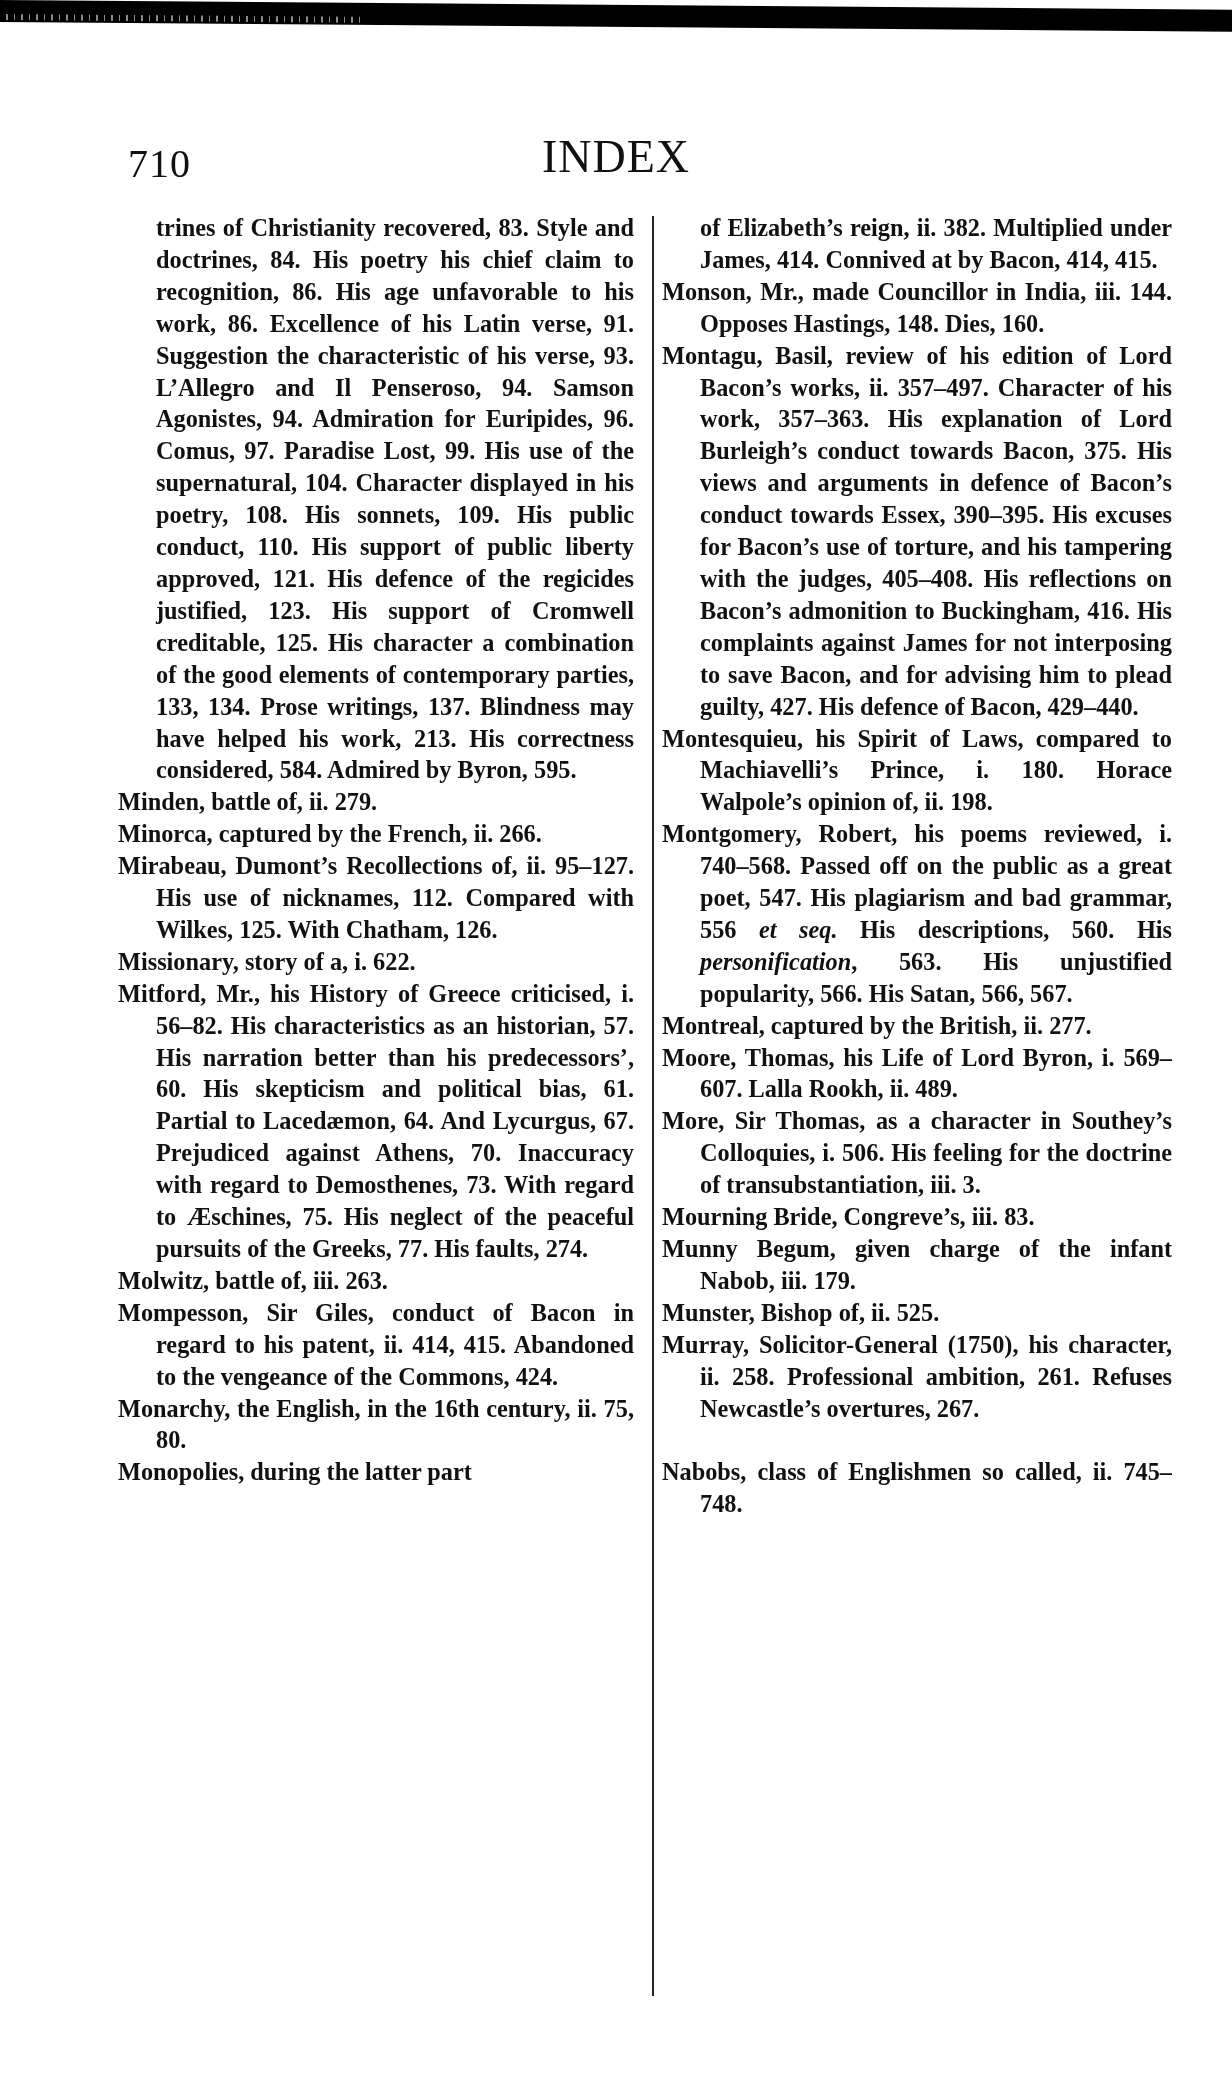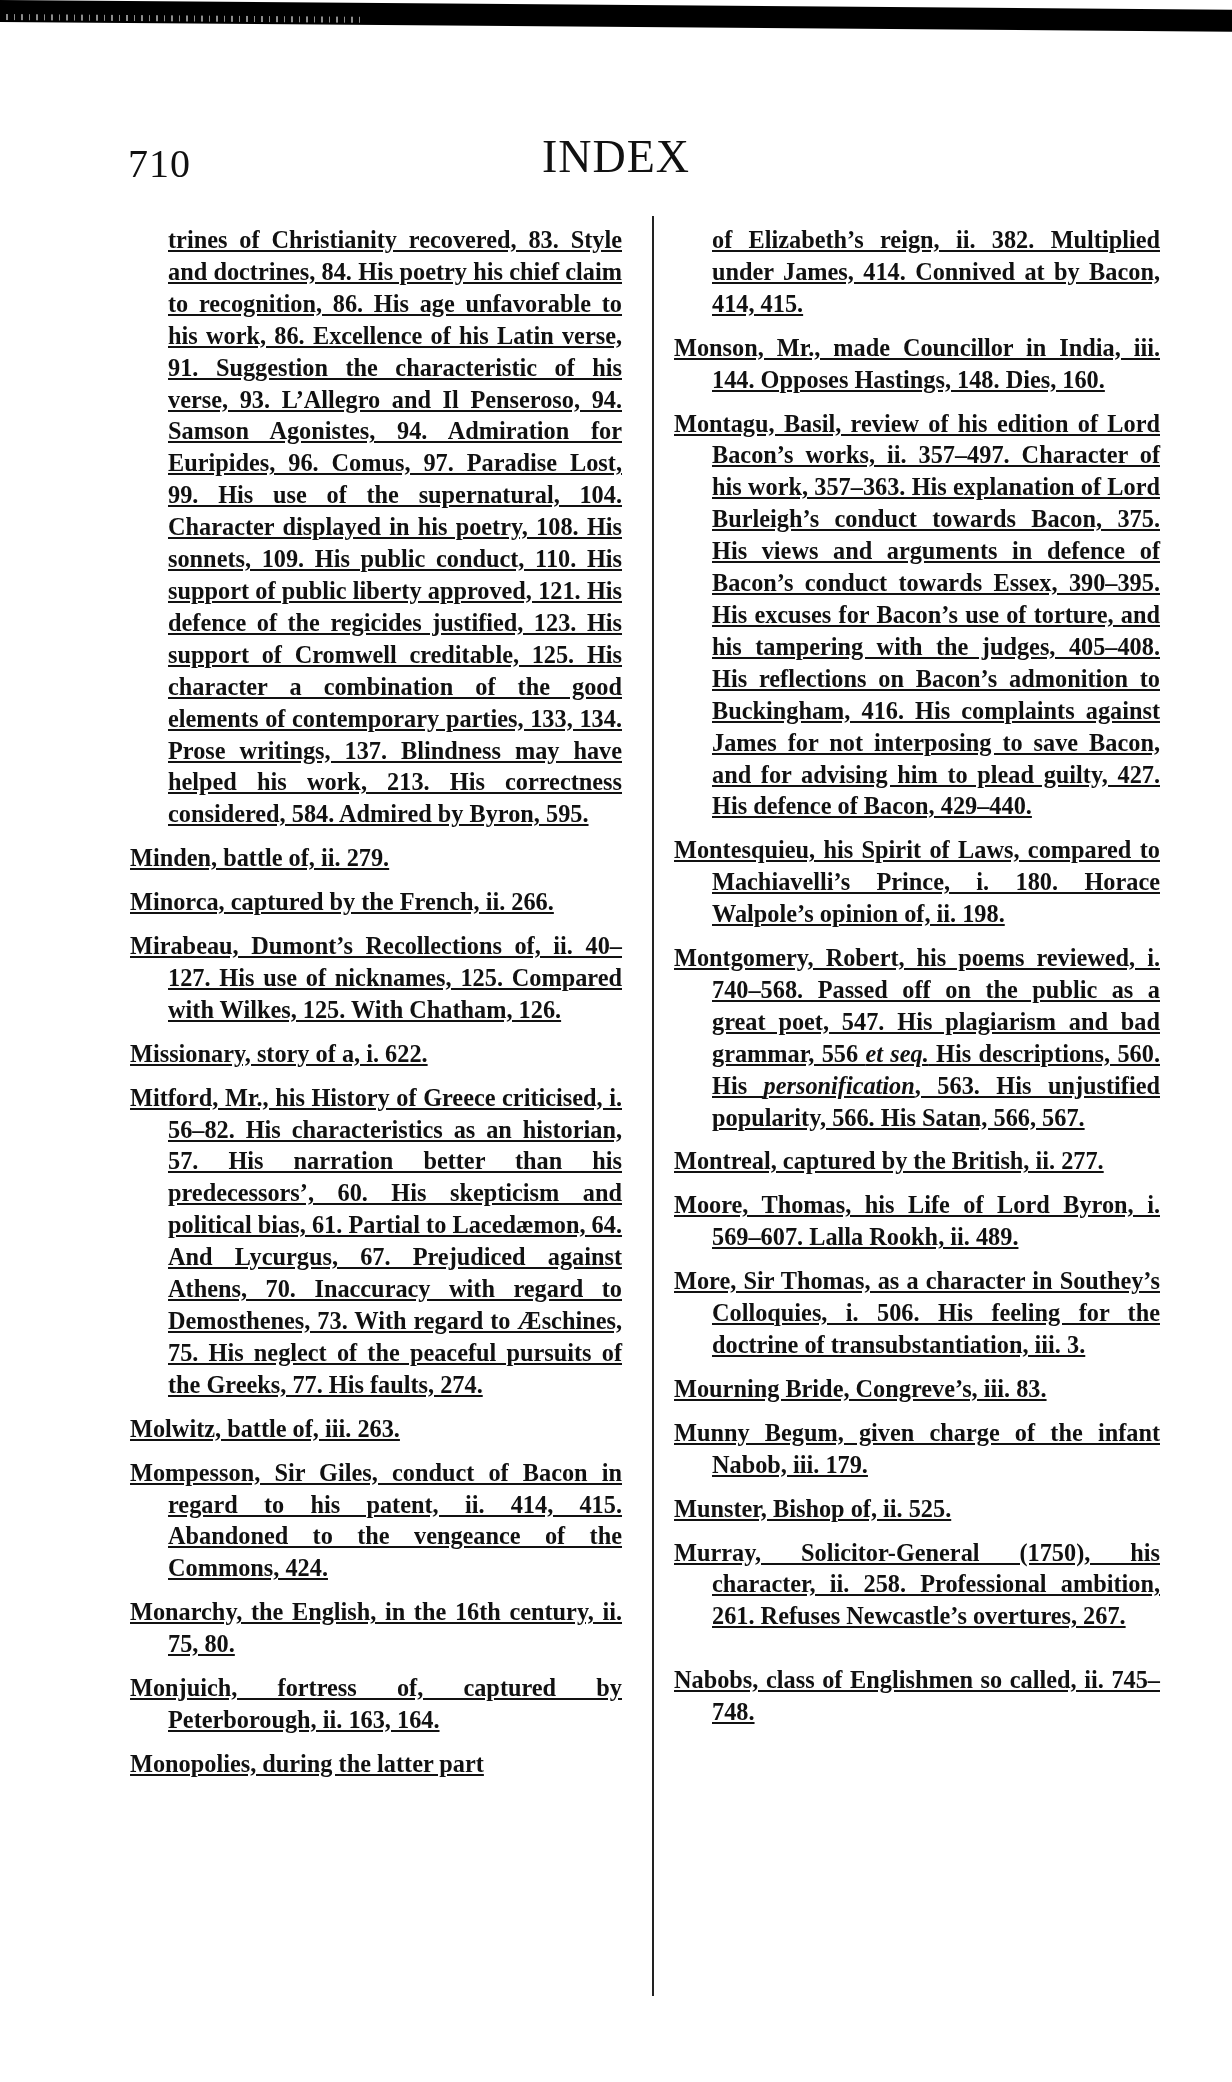--- a/index.html
+++ b/index.html
@@ -10,45 +10,44 @@
   .scan-band::after { content: ""; position: absolute; left: 0; top: 14px; width: 360px; height: 6px;
                background: repeating-linear-gradient(90deg,#000 0 6px,#fff 6px 8px,#000 8px 14px,#fff 14px 15px); opacity:.55; }
   .page-number { position: absolute; left: 128px; top: 140px; font-family: "Liberation Serif", serif;
                  font-size: 40px; letter-spacing: 1px; text-align: right; }
   .running-title { position: absolute; left: 0; width: 1232px; top: 130px; text-align: center;
                    font-family: "Liberation Serif", serif; font-size: 46px; letter-spacing: 1px; }
   .column { position: absolute; top: 212px; font-size: 24.3px; line-height: 31.9px;
             font-family: "Liberation Serif", serif; font-weight: bold; }
   .col-left  { left: 118px; width: 516px; }
   .col-right { left: 662px; width: 510px; }
-  .entry { text-align: justify; text-align-last: left; padding-left: 38px; text-indent: -38px; margin: 12px; text-decoration: underline; }
+  .entry { text-align: justify; text-align-last: left; padding-left: 38px; text-indent: -38px; margin: 0; }
   .entry.continuation { text-indent: 0; }
   .entry.gap { margin-top: 31.9px; }
   .it { font-style: italic; }
   .divider { position: absolute; left: 652px; top: 216px; width: 2px; height: 1780px; background: #222; }
 </style>
 </head>
 <body>
 
 <div class="scan-band"></div>
 
 <div class="page-number">710</div>
 <div class="running-title">INDEX</div>
 
 <div class="column col-left">
   <p class="entry continuation">trines of Christianity recovered, 83. Style and doctrines, 84. His poetry his chief claim to recognition, 86. His age unfavorable to his work, 86. Excellence of his Latin verse, 91. Suggestion the characteristic of his verse, 93. L’Allegro and Il Penseroso, 94. Samson Agonistes, 94. Admiration for Euripides, 96. Comus, 97. Paradise Lost, 99. His use of the supernatural, 104. Character displayed in his poetry, 108. His sonnets, 109. His public conduct, 110. His support of public liberty approved, 121. His defence of the regicides justified, 123. His support of Cromwell creditable, 125. His character a combination of the good elements of contemporary parties, 133, 134. Prose writings, 137. Blindness may have helped his work, 213. His correctness considered, 584. Admired by Byron, 595.</p>
   <p class="entry">Minden, battle of, ii. 279.</p>
   <p class="entry">Minorca, captured by the French, ii. 266.</p>
-  <p class="entry">Mirabeau, Dumont’s Recollections of, ii. 40–127. His use of nicknames, 125. Compared with Wilkes, 125. With Chatham, 126.</p>
+  <p class="entry">Mirabeau, Dumont’s Recollections of, ii. 95–127. His use of nicknames, 112. Compared with Wilkes, 125. With Chatham, 126.</p>
   <p class="entry">Missionary, story of a, i. 622.</p>
   <p class="entry">Mitford, Mr., his History of Greece criticised, i. 56–82. His characteristics as an historian, 57. His narration better than his predecessors’, 60. His skepticism and political bias, 61. Partial to Lacedæmon, 64. And Lycurgus, 67. Prejudiced against Athens, 70. Inaccuracy with regard to Demosthenes, 73. With regard to Æschines, 75. His neglect of the peaceful pursuits of the Greeks, 77. His faults, 274.</p>
   <p class="entry">Molwitz, battle of, iii. 263.</p>
   <p class="entry">Mompesson, Sir Giles, conduct of Bacon in regard to his patent, ii. 414, 415. Abandoned to the vengeance of the Commons, 424.</p>
   <p class="entry">Monarchy, the English, in the 16th century, ii. 75, 80.</p>
-  <p class="entry">Monjuich, fortress of, captured by Peterborough, ii. 163, 164.</p>
   <p class="entry">Monopolies, during the latter part</p>
 </div>
 
 <div class="divider"></div>
 
 <div class="column col-right">
   <p class="entry continuation">of Elizabeth’s reign, ii. 382. Multiplied under James, 414. Connived at by Bacon, 414, 415.</p>
   <p class="entry">Monson, Mr., made Councillor in India, iii. 144. Opposes Hastings, 148. Dies, 160.</p>
   <p class="entry">Montagu, Basil, review of his edition of Lord Bacon’s works, ii. 357–497. Character of his work, 357–363. His explanation of Lord Burleigh’s conduct towards Bacon, 375. His views and arguments in defence of Bacon’s conduct towards Essex, 390–395. His excuses for Bacon’s use of torture, and his tampering with the judges, 405–408. His reflections on Bacon’s admonition to Buckingham, 416. His complaints against James for not interposing to save Bacon, and for advising him to plead guilty, 427. His defence of Bacon, 429–440.</p>
   <p class="entry">Montesquieu, his Spirit of Laws, compared to Machiavelli’s Prince, i. 180. Horace Walpole’s opinion of, ii. 198.</p>

